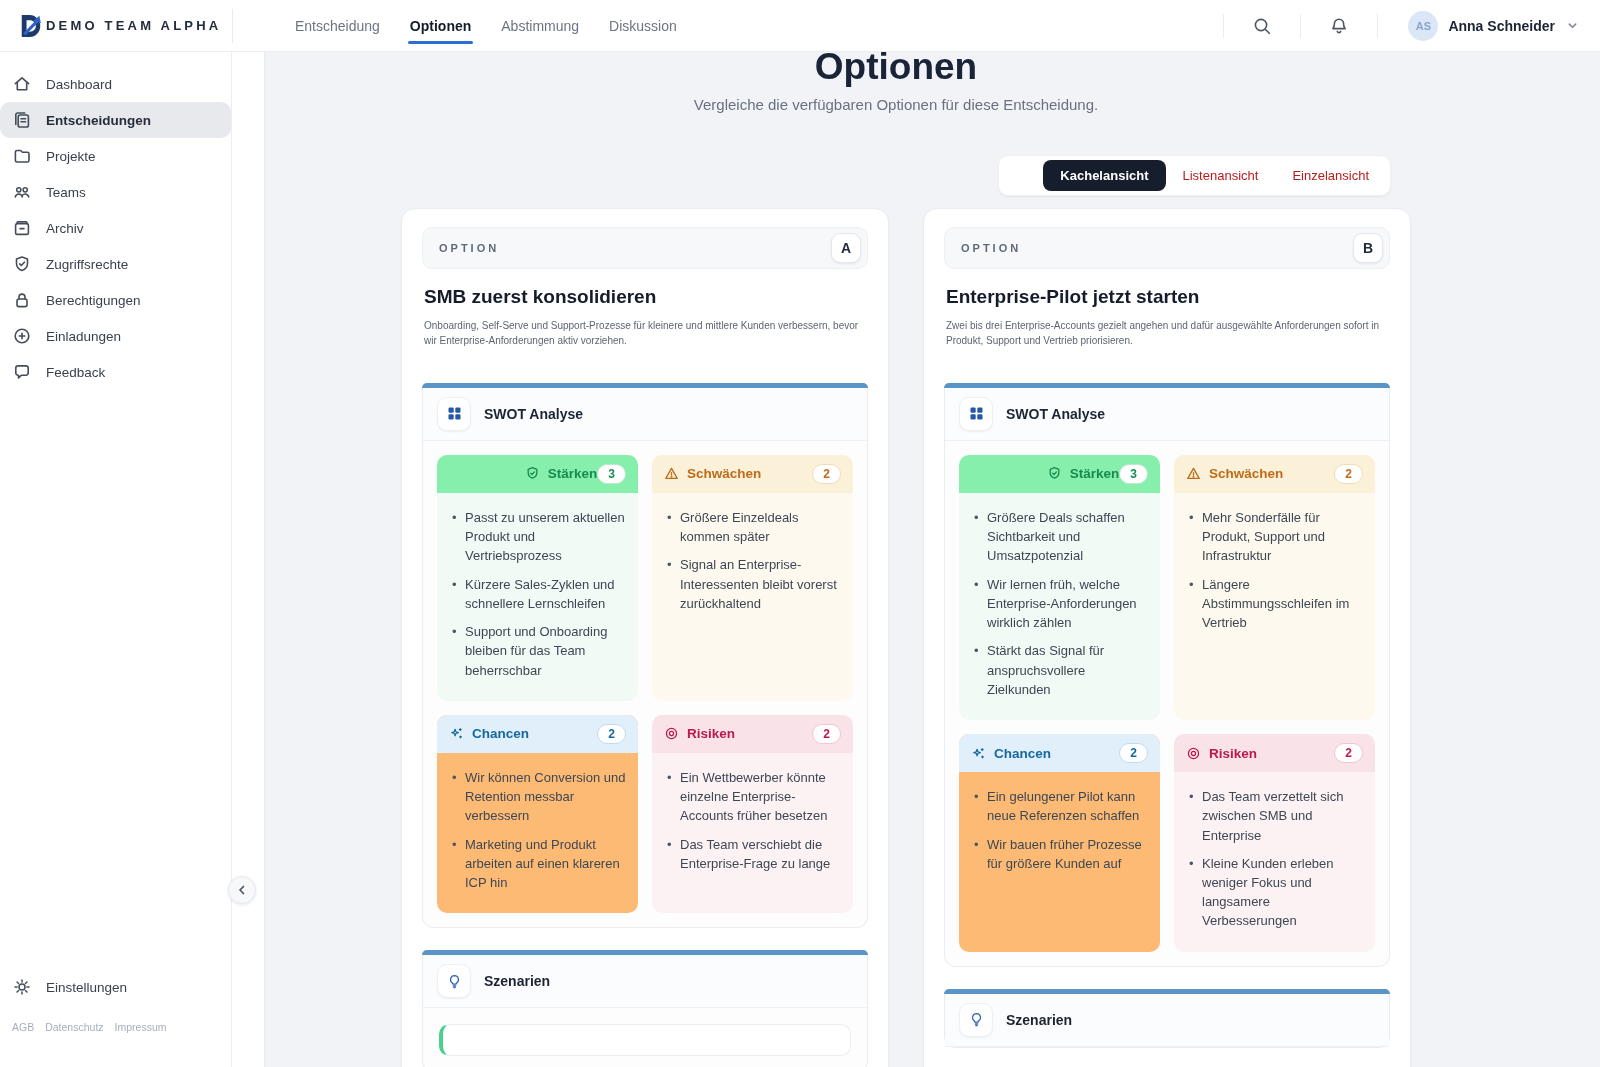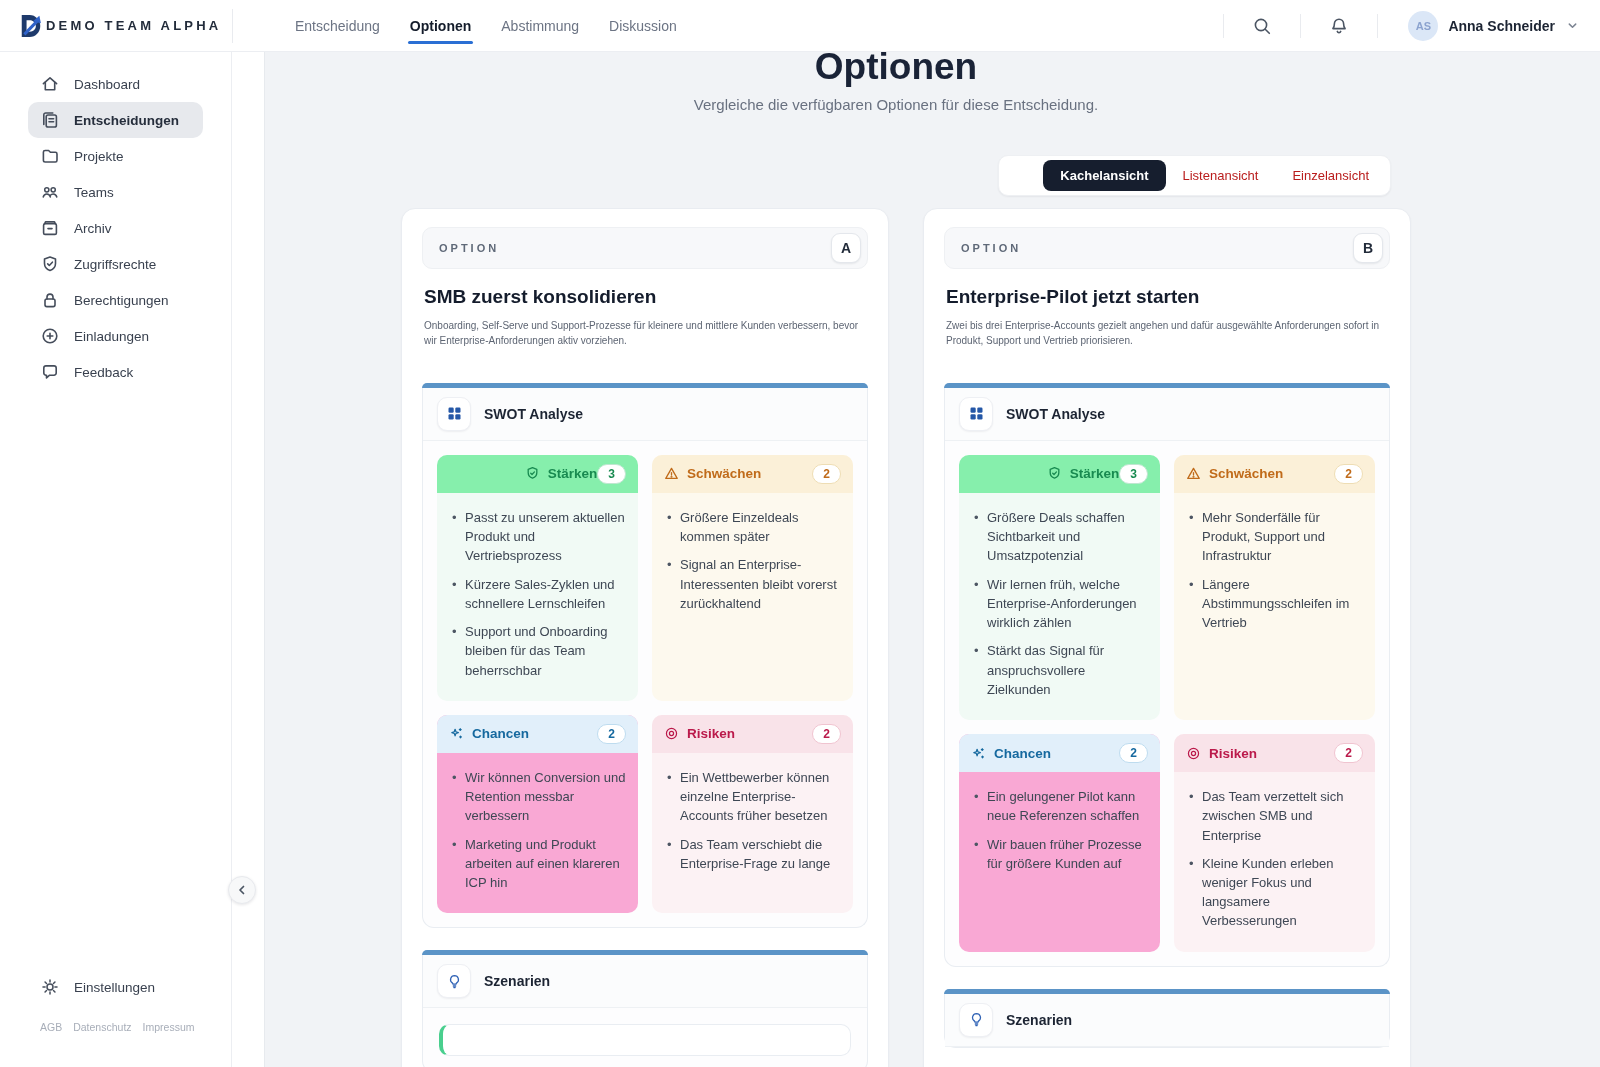--- a/index.html
+++ b/index.html
@@ -27,21 +27,21 @@
               color:#4b5563; cursor:pointer; }
   .user-chip { display:flex; align-items:center; gap:10px; margin-left:14px; cursor:pointer; }
   .avatar { width:30px; height:30px; border-radius:50%; background:#dbe7f7; color:#8ba3cf;
             font-size:11px; font-weight:700; display:flex; align-items:center; justify-content:center; }
   .user-name { font-size:14px; font-weight:700; color:#1c2433; }
   .user-chev { color:#7c8492; margin-left:2px; }
 
   
   .sidebar { position:absolute; top:52px; left:0; bottom:0; width:232px; background:#fff;
              border-right:1px solid #eceef2; display:flex; flex-direction:column;
-             padding:14px 28px 0; z-index:10; }
+             padding:14px 0 0; z-index:10; }
   .side-item { display:flex; align-items:center; gap:14px; height:36px; padding:0 12px;
                border-radius:10px; color:#39414f; font-size:13.5px; font-weight:500; cursor:pointer;
                flex:0 0 auto; }
   .side-item .s-ic { color:#454d5b; flex:0 0 auto; }
   .side-item.active { background:#e7e9ed; color:#262e3c; font-weight:700; }
   .side-spacer { flex:1 1 auto; }
   .side-footer { display:flex; gap:11px; margin:16px 12px 34px; font-size:10.5px; color:#a8aeb9; }
   .side-footer span { cursor:pointer; }
 
   .collapse-btn { position:absolute; left:228px; top:876px; width:28px; height:28px; border-radius:50%;
@@ -97,21 +97,21 @@
   .quad li::before { content:"•"; position:absolute; left:1px; color:#4d5663; }
 
   .q-strengths { background:#f1faf5; }
   .q-strengths .quad-head { background:#86efac;justify-content:flex-end; }
   .q-strengths .quad-name { color:#188a50; }
   .q-strengths .quad-count { color:#188a50; border-color:#bfe6d0; }
   .q-weaknesses { background:#fdf9ee; }
   .q-weaknesses .quad-head { background:#fbf0d8; }
   .q-weaknesses .quad-name { color:#c06b1a; }
   .q-weaknesses .quad-count { color:#c06b1a; border-color:#eeddb4; }
-  .q-opportunities { background:#f9a8d4; }
+  .q-opportunities { background:#fdba74; }
   .q-opportunities .quad-head { background:#e1effa; }
   .q-opportunities .quad-name { color:#16699f; }
   .q-opportunities .quad-count { color:#16699f; border-color:#bedcef; }
   .q-risks { background:#fcf2f4; }
   .q-risks .quad-head { background:#f9e3e9; }
   .q-risks .quad-name { color:#bb1a4b; }
   .q-risks .quad-count { color:#bb1a4b; border-color:#f0c4d0; }
 
   .scenarios { padding:16px; display:flex; flex-direction:column; gap:14px; }
   .scenario { background:#fff; border:1px solid #e9edf2; border-radius:10px; padding:14px 18px 16px; }
@@ -384,21 +384,21 @@
                       <svg width="15" height="15" viewBox="0 0 16 16" fill="none" stroke="currentColor" stroke-width="1.3">
                         <circle cx="8" cy="8" r="5.4"></circle>
                           <circle cx="8" cy="8" r="2.2"></circle>
                       </svg>
                     </span>
                     <span>Risiken</span>
                   </span>
                   <span class="quad-count">2</span>
                 </div>
                 <ul>
-                  <li>Ein Wettbewerber können einzelne Enterprise-Accounts früher besetzen</li>
+                  <li>Ein Wettbewerber könnte einzelne Enterprise-Accounts früher besetzen</li>
                   <li>Das Team verschiebt die Enterprise-Frage zu lange</li>
                 </ul>
               </div>
             </div>
           </div>
         </div>
 
         <div class="section">
           <div class="section-bar"></div>
           <div class="section-body">

